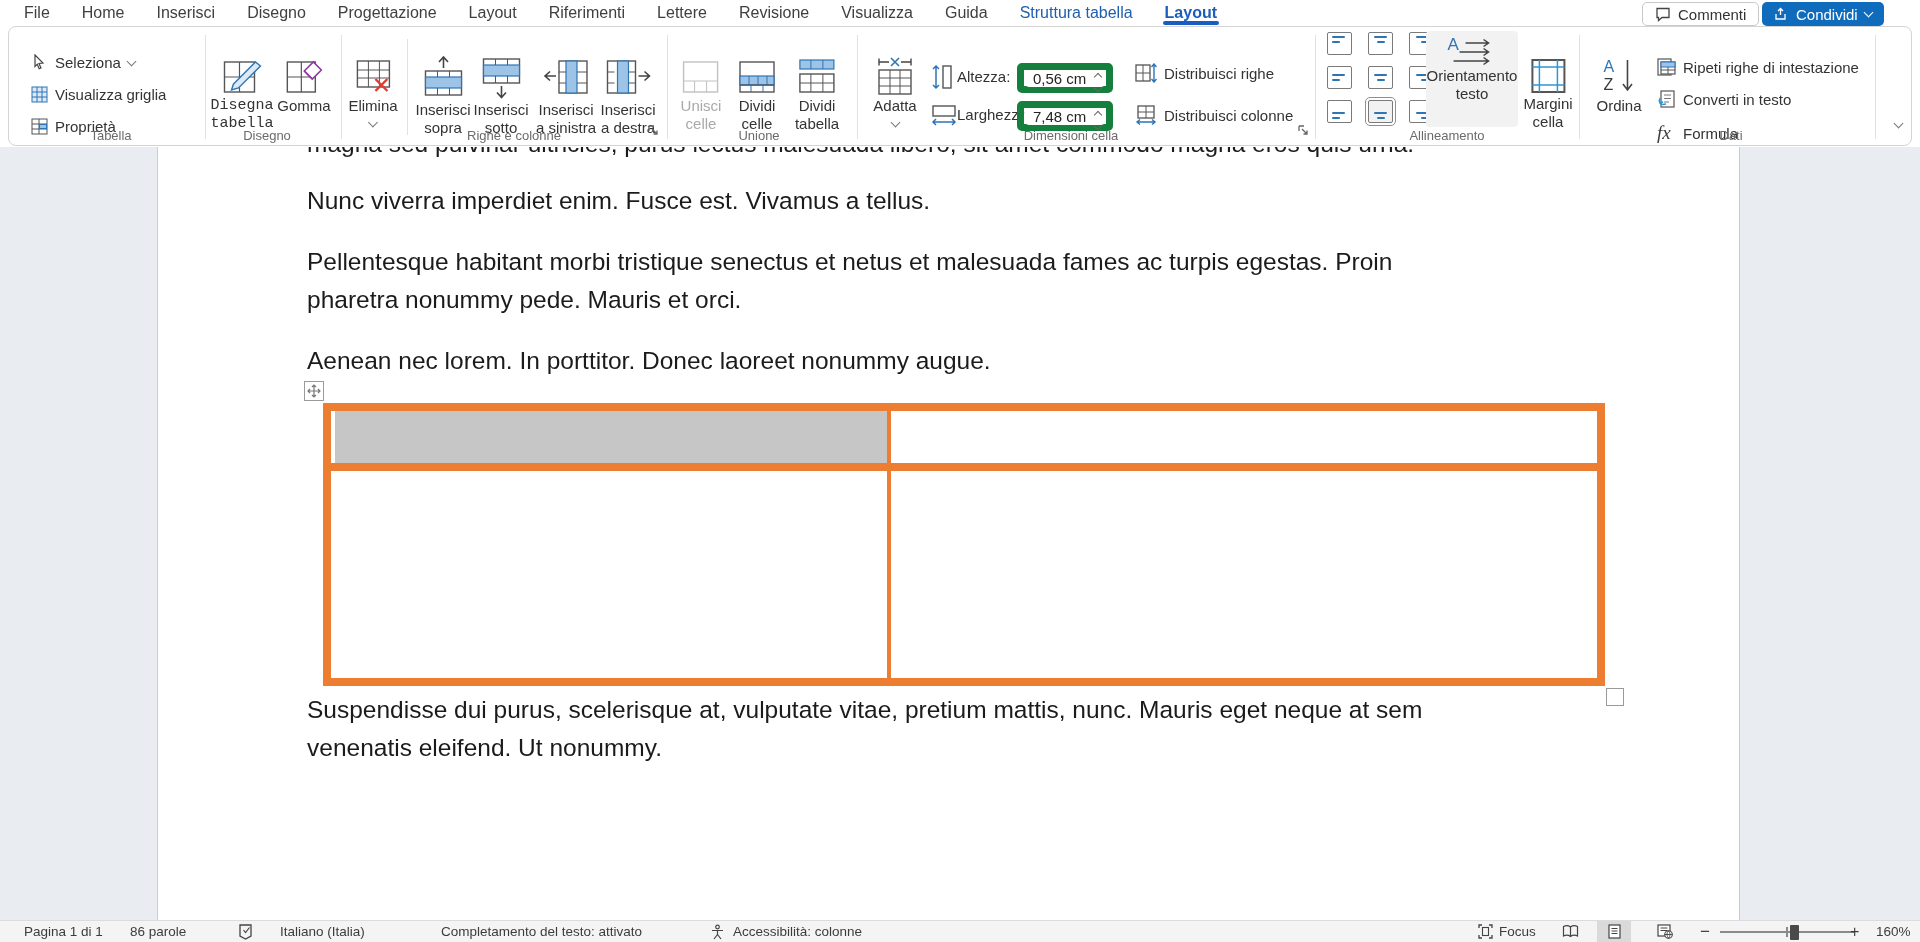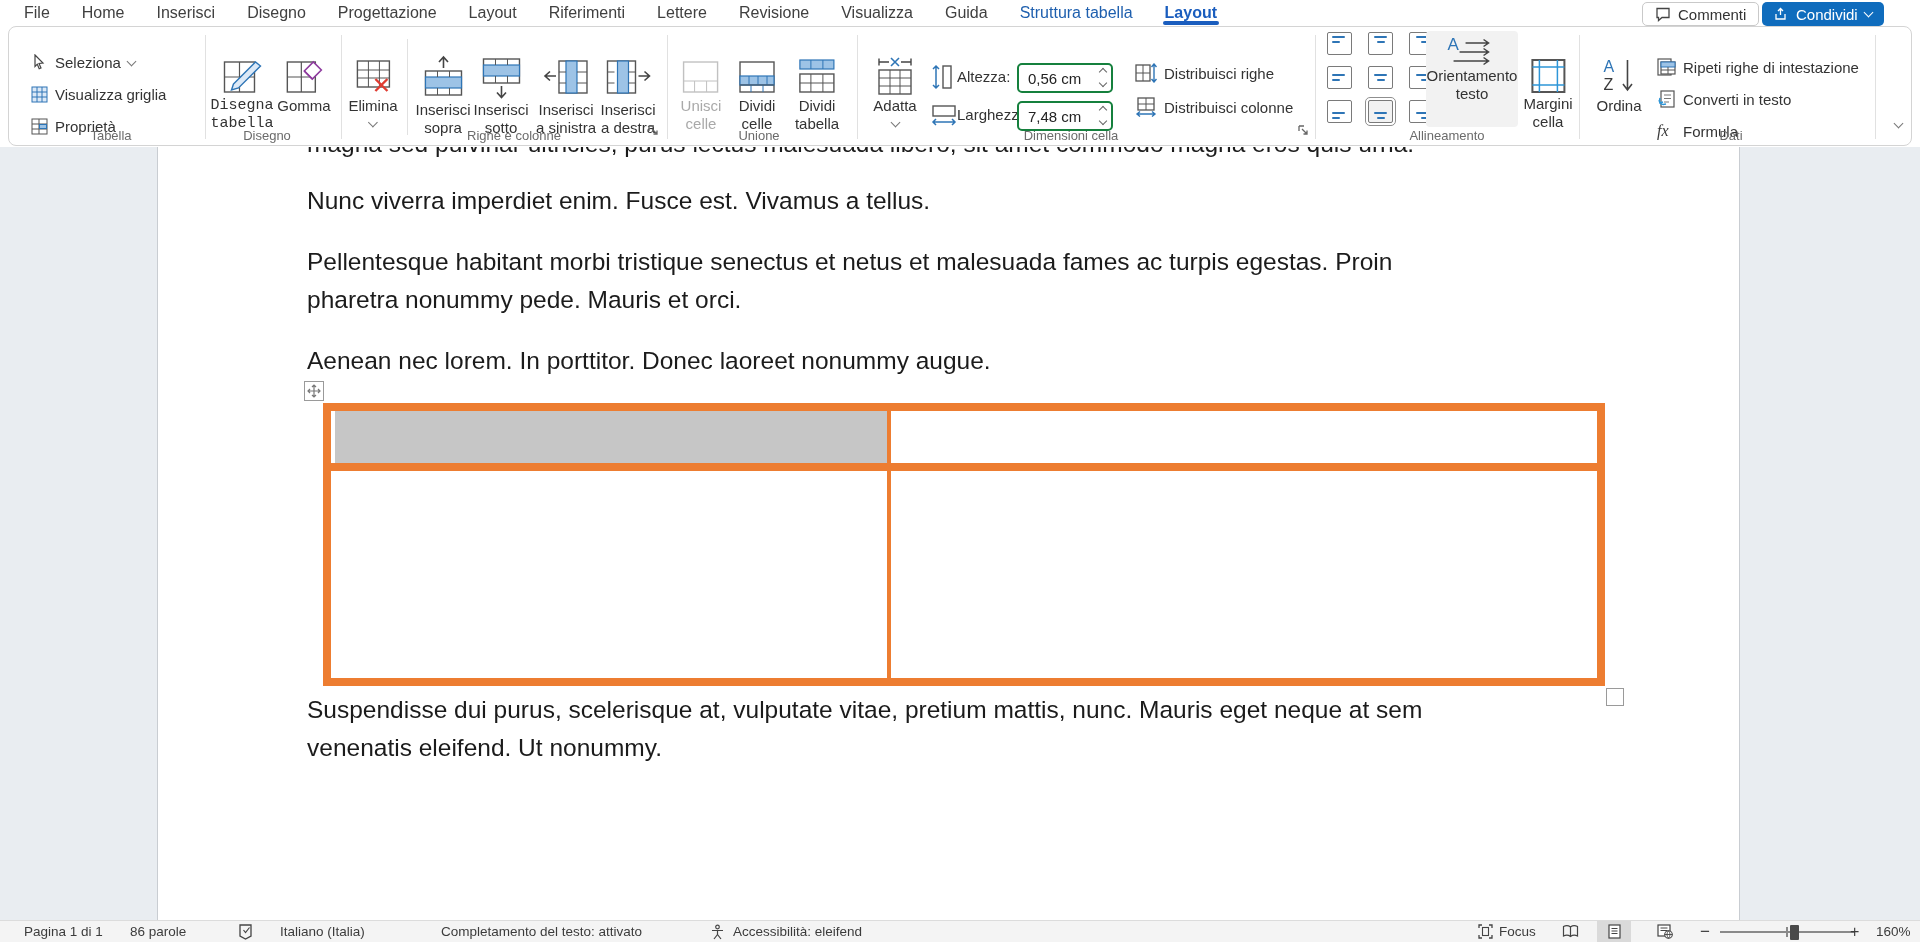--- a/index.html
+++ b/index.html
@@ -30,21 +30,21 @@
   .bigbtn { display:flex; flex-direction:column; align-items:center; transform:translateX(-50%); text-align:center; }
   .bigbtn .lbl { font-size:15px; color:#333; line-height:18px; white-space:nowrap; }
   .bigbtn.disabled .lbl { color:#A9A9A9; }
   .chev { width:7px; height:7px; border-right:1.6px solid #555; border-bottom:1.6px solid #555;
           transform:rotate(45deg); display:inline-block; margin-top:-3px; }
   .chev.gray { border-color:#777; }
   .spin { position:absolute; right:5px; top:4px; display:flex; flex-direction:column; gap:5px; }
   .spin i { width:6px; height:6px; border-right:1.4px solid #666; border-bottom:1.4px solid #666; display:block; }
   .spin .up { transform:rotate(-135deg); }
   .spin .dn { transform:rotate(45deg); }
-  .numinput { position:absolute; width:96px; height:30px; border:2px solid #15803d; border-radius:5px; }
+  .numinput { position:absolute; width:96px; height:30px; border:7px solid #15803d; border-radius:5px; }
   .numinput input { width:100%; height:100%; border:0; outline:0; border-radius:5px; padding-left:9px;
                     font-size:15px; color:#222; font-family:"Liberation Sans",sans-serif; background:#fff; }
   .launcher { width:13px; height:13px; }
   
   .albtn { position:absolute; width:25px; height:23px; border:1px solid #7a7a7a; border-radius:2px; background:#fff;
            display:flex; flex-direction:column; padding:3px 4px; }
   .albtn .bars { flex:1; display:flex; flex-direction:column; gap:3px; }
   .albtn .bars i { display:block; height:2px; background:#2E75B6; border-radius:1px; }
   .albtn.sel { outline:1.5px solid #8f8f8f; outline-offset:2.5px; background:#F2F2F2; }
   .orient-bg { background:#F2F2F2; border-radius:4px; }
@@ -295,21 +295,21 @@
         </span>
     </div>
     <div class="abs smallrow" style="left:1126px; top:36px;">
       <svg width="22" height="20" viewBox="0 0 22 20">
           <rect x="1" y="2" width="14" height="16" fill="#fff" stroke="#555" stroke-width="1.3"></rect>
           <path d="M1 10 h14 M8 2 v16" stroke="#555"></path>
           <path d="M19 1 v18 M16.5 4 L19 1 l2.5 3 M16.5 16 L19 19 l2.5 -3" fill="none" stroke="#2E75B6" stroke-width="1.4"></path>
         </svg>
       <span>Distribuisci righe</span>
     </div>
-    <div class="abs smallrow" style="left:1126px; top:70px;">
+    <div class="abs smallrow" style="left:1126px; top:78px;">
       <svg width="22" height="20" viewBox="0 0 22 20">
           <rect x="3" y="1" width="16" height="12" fill="#fff" stroke="#555" stroke-width="1.3"></rect>
           <path d="M3 7 h16 M11 1 v12" stroke="#555"></path>
           <path d="M2 17 h18 M5 14.5 L2 17 l3 2.5 M17 14.5 L20 17 l-3 2.5" fill="none" stroke="#2E75B6" stroke-width="1.4"></path>
         </svg>
       <span>Distribuisci colonne</span>
     </div>
     <div class="abs glabel" style="left:1062px;">Dimensioni cella</div>
     <div class="abs" style="left:1288px; top:97px;">
       <svg class="launcher" viewBox="0 0 13 13">
@@ -414,21 +414,21 @@
     </div>
     <div class="abs smallrow" style="left:1648px; top:63px;">
       <svg width="19" height="18" viewBox="0 0 19 18">
           <rect x="4" y="1" width="13" height="16" fill="#fff" stroke="#555" stroke-width="1.2"></rect>
           <path d="M7 5 h7 M7 8.5 h7 M7 12 h5" stroke="#777"></path>
           <path d="M9 14 q-8 2 -6 -6 M2 10 l1 3 l3 -1" fill="none" stroke="#2E96D8" stroke-width="1.5"></path>
         </svg>
       <span>Converti in testo</span>
     </div>
     <div class="abs smallrow" style="left:1648px; top:95px;">
-      <span style="font-family:'Liberation Serif',serif; font-style:italic; font-size:16px; color:#3b3b3b; width:19px;">fx</span>
+      <span style="font-family:'Liberation Serif',serif; font-style:italic; font-size:19px; color:#3b3b3b; width:19px;">fx</span>
       <span>Formula</span>
     </div>
     <div class="abs glabel" style="left:1722px;">Dati</div>
     <div class="abs vdiv" style="left:1866px;"></div>
 
     <span class="chev gray abs" style="left:1886px; top:96px;"></span>
   </div>
 
   <div id="docarea" class="abs">
     <div id="page">
@@ -474,21 +474,21 @@
         </svg>
     </div>
     <div class="sb" style="left:280px;">Italiano (Italia)</div>
     <div class="sb" style="left:441px;">Completamento del testo: attivato</div>
     <div class="sb" style="left:710px;">
       <svg width="15" height="16" viewBox="0 0 15 16">
           <circle cx="7.5" cy="3" r="1.8" fill="none" stroke="#444" stroke-width="1.2"></circle>
           <path d="M2 6.5 h11 M7.5 6.5 v4 M7.5 10.5 L4 15 M7.5 10.5 L11 15" fill="none" stroke="#444" stroke-width="1.2"></path>
         </svg>
     </div>
-    <div class="sb" style="left:733px;">Accessibilità: eleifend</div>
+    <div class="sb" style="left:733px;">Accessibilità: colonne</div>
 
     <div class="sb" style="left:1478px; gap:6px;">
       <svg width="15" height="15" viewBox="0 0 15 15">
           <path d="M1 4 V1 h3 M11 1 h3 v3 M14 11 v3 h-3 M4 14 H1 v-3" fill="none" stroke="#444" stroke-width="1.3"></path>
           <rect x="4.5" y="3.5" width="6" height="8" fill="none" stroke="#444" stroke-width="1.1"></rect>
         </svg>
       <span>Focus</span>
     </div>
     <div class="sb viewbtn" style="left:1553px;">
       <svg width="17" height="13" viewBox="0 0 17 13">

